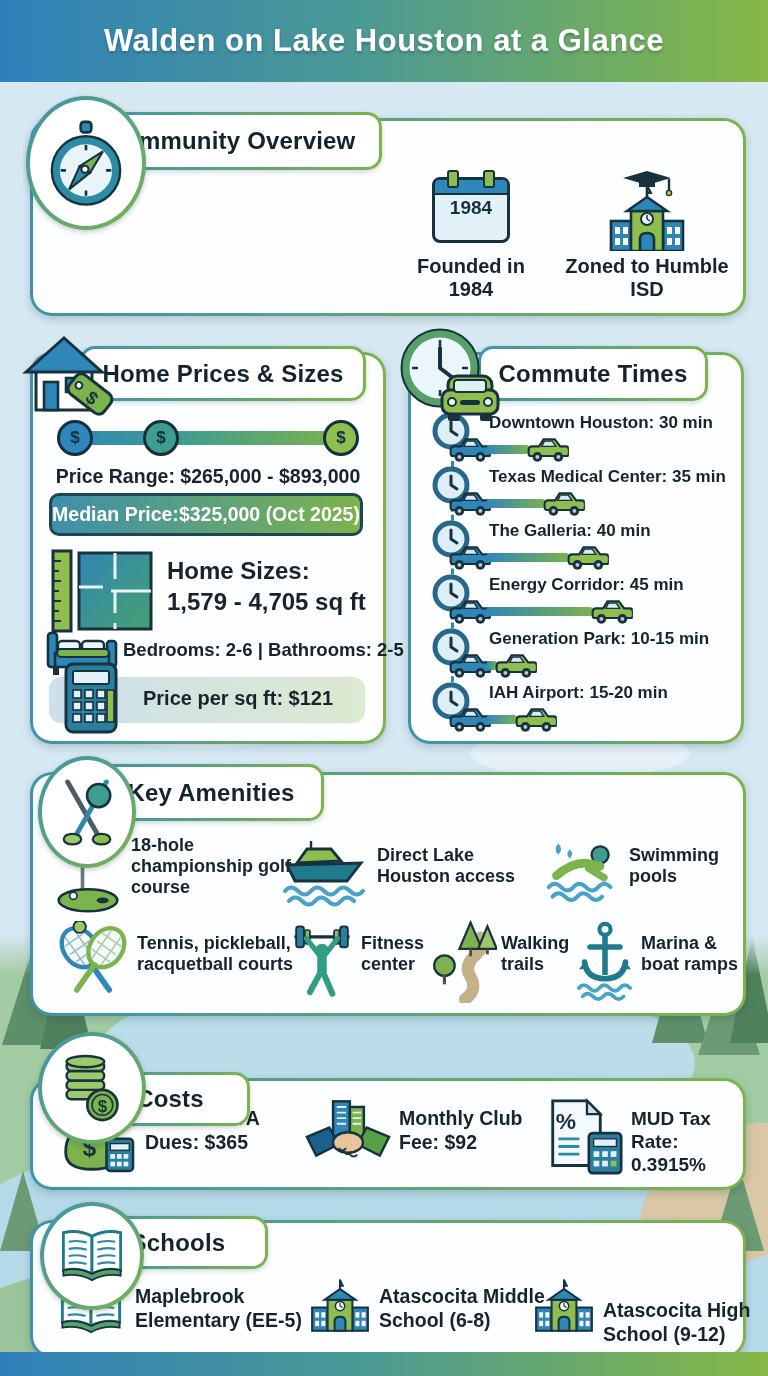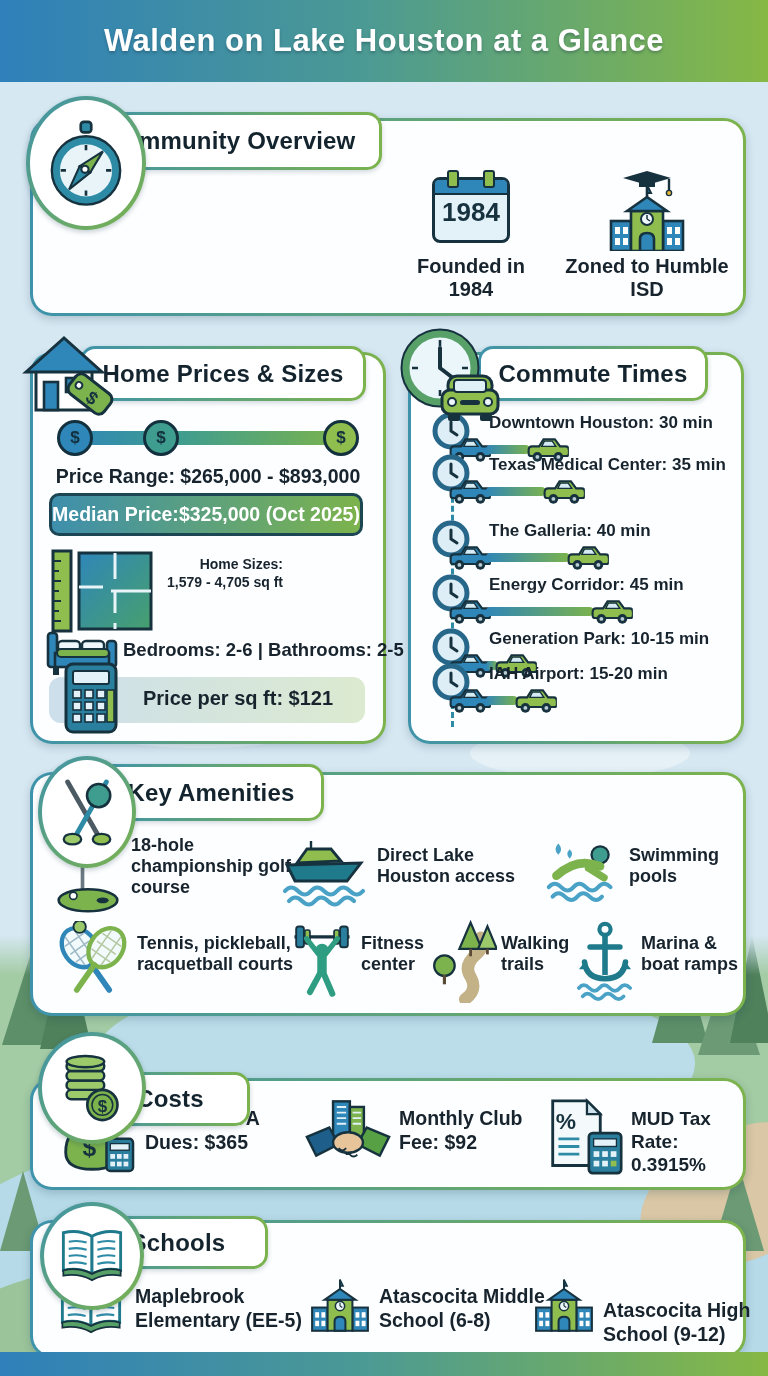--- a/index.html
+++ b/index.html
@@ -49,36 +49,36 @@
   .ov-ic{display:flex;align-items:flex-end;justify-content:center;height:82px;}
   .ov-head{font-size:26px;font-weight:800;margin-top:4px;}
   .ov-txt{font-size:19px;margin-top:4px;}
   .cal{position:relative;width:72px;height:60px;background:#e3f1f8;border:3px solid #17323f;
        border-radius:8px;}
   .cal-top{position:absolute;left:0;top:0;width:100%;height:13px;background:#2f86b8;
            border-radius:4px 4px 0 0;border-bottom:2.5px solid #17323f;}
   .cal-peg{position:absolute;top:-10px;width:8px;height:14px;background:#8fbe4e;
            border:2.5px solid #17323f;border-radius:3px;}
   .cal-year{position:absolute;left:0;top:17px;width:100%;text-align:center;
-            font-size:26px;font-weight:800;color:#17323f;}
+            font-size:19px;font-weight:800;color:#17323f;}
   
   .slider{position:absolute;left:14px;top:64px;width:322px;height:38px;}
   .sbar{position:absolute;left:22px;right:22px;top:12px;height:14px;border-radius:7px;
         background:linear-gradient(90deg,#2f86b8,#3f9d8f 40%,#7cb34c);}
   .dot{position:absolute;top:1px;width:30px;height:30px;border-radius:50%;
        border:3px solid #12303e;display:flex;align-items:center;justify-content:center;
        font-size:17px;font-weight:800;color:#12303e;}
   .range-line{position:absolute;left:0;top:110px;width:100%;text-align:center;font-size:19.5px;}
   .median{position:absolute;left:16px;top:138px;width:314px;height:43px;border-radius:10px;
           border:3px solid #1c4654;box-sizing:border-box;
           background:linear-gradient(90deg,#3e8fad,#7cb34c);
           display:flex;align-items:center;justify-content:center;color:#fff;font-size:19.5px;
           white-space:nowrap;}
   .sizes-ic{position:absolute;left:16px;top:192px;}
-  .sizes-tx{position:absolute;left:134px;top:200px;font-size:14px;line-height:1.3;text-align:right;}
+  .sizes-tx{position:absolute;left:134px;top:200px;font-size:24px;line-height:1.3;}
   .bed-ic{position:absolute;left:12px;top:272px;}
   .bed-tx{position:absolute;left:90px;top:284px;font-size:18.5px;white-space:nowrap;}
   .ppsf{position:absolute;left:16px;top:322px;width:316px;height:46px;border-radius:12px;
         background:linear-gradient(90deg,#ccdfeb,#dcead0);}
   .ppsf-tx{position:absolute;left:110px;top:332px;font-size:20px;}
   .calc-ic{position:absolute;left:30px;top:306px;z-index:2;}
   
   .cdash{position:absolute;left:40px;top:106px;height:266px;border-left:3px dashed #2e8ba6;}
   .crow{position:absolute;left:0;width:330px;height:52px;}
   .cclock{position:absolute;left:20px;top:0;}
@@ -326,21 +326,21 @@
         <div class="ctrack">
           <svg width="44" height="28" viewBox="0 0 50 32" style="color:#2f86b8;">
               <use href="#car"></use>
             </svg>
           <span class="cbar" style="width: 22%;"></span>
           <svg width="44" height="28" viewBox="0 0 50 32" style="color:#8fbe4e;">
               <use href="#car"></use>
             </svg>
         </div>
       </div>
-      <div class="crow" style="top:98px;">
+      <div class="crow" style="top:110px;">
         <svg class="cclock" width="40" height="40">
             <use href="#sclock"></use>
           </svg>
         <div class="clabel"><span class="lb">Texas Medical Center: </span><b>35 min</b></div>
         <div class="ctrack">
           <svg width="44" height="28" viewBox="0 0 50 32" style="color:#2f86b8;">
               <use href="#car"></use>
             </svg>
           <span class="cbar" style="width: 30%;"></span>
           <svg width="44" height="28" viewBox="0 0 50 32" style="color:#8fbe4e;">
@@ -386,21 +386,21 @@
         <div class="ctrack">
           <svg width="44" height="28" viewBox="0 0 50 32" style="color:#2f86b8;">
               <use href="#car"></use>
             </svg>
           <span class="cbar" style="width: 6%;"></span>
           <svg width="44" height="28" viewBox="0 0 50 32" style="color:#8fbe4e;">
               <use href="#car"></use>
             </svg>
         </div>
       </div>
-      <div class="crow" style="top:307px;padding-left:8px;">
+      <div class="crow" style="top:326px;padding-left:8px;">
         <svg class="cclock" width="40" height="40">
             <use href="#sclock"></use>
           </svg>
         <div class="clabel"><span class="lb">IAH Airport: </span><b>15-20 min</b></div>
         <div class="ctrack">
           <svg width="44" height="28" viewBox="0 0 50 32" style="color:#2f86b8;">
               <use href="#car"></use>
             </svg>
           <span class="cbar" style="width: 16%;"></span>
           <svg width="44" height="28" viewBox="0 0 50 32" style="color:#8fbe4e;">

